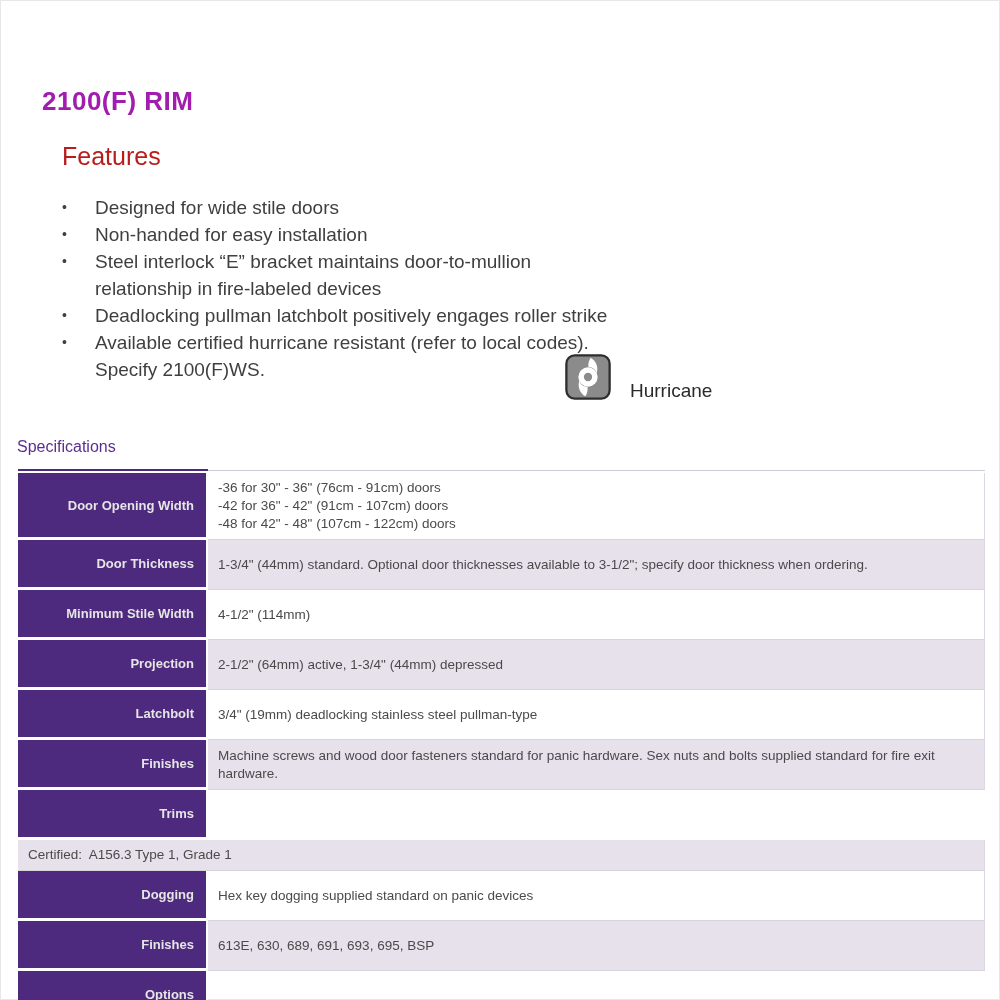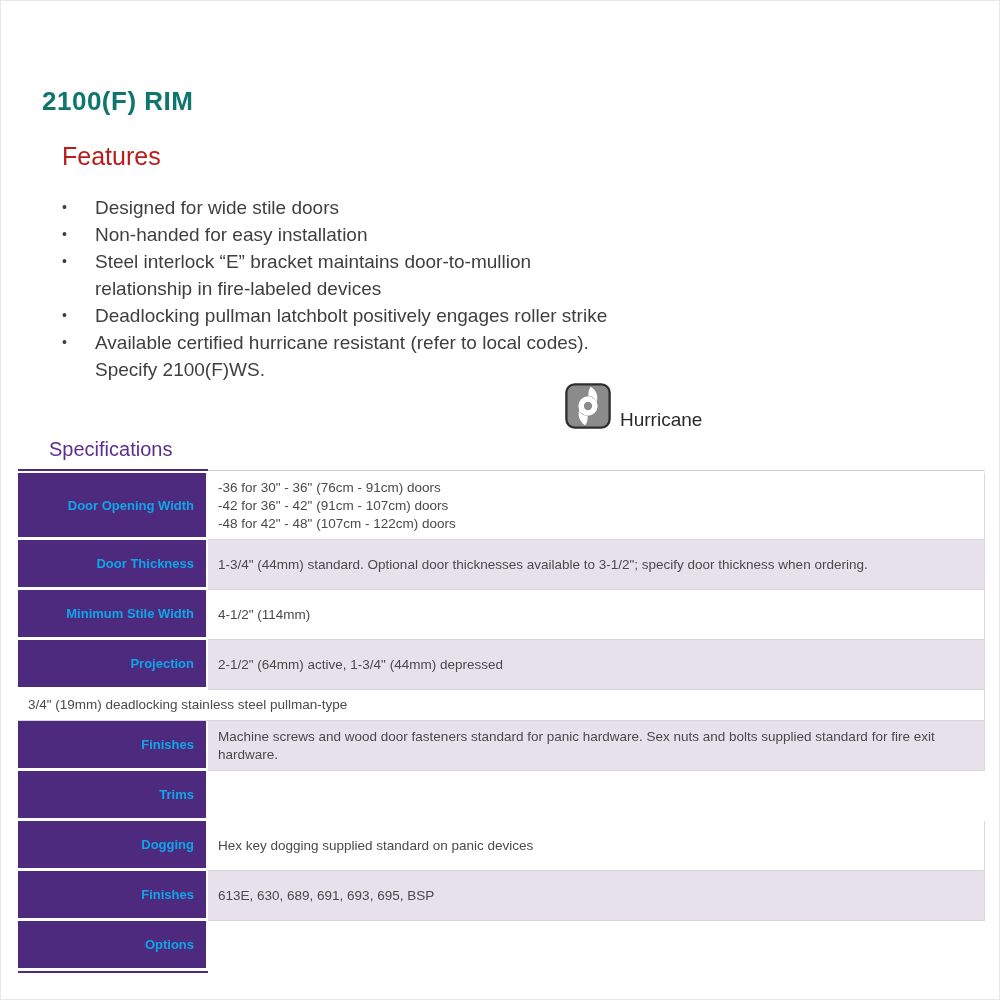--- a/index.html
+++ b/index.html
@@ -11,62 +11,62 @@
     overflow: hidden;
   }
   .page-frame {
     position: absolute; inset: 0;
     border: 1px solid #e7e7e7;
     pointer-events: none;
   }
   .doc-title {
     position: absolute; left: 42px; top: 86px;
     font-size: 26px; font-weight: bold;
-    color: #0f766e; letter-spacing: 0.5px;
+    color: #a21caf; letter-spacing: 0.5px;
   }
   .features-heading {
     position: absolute; left: 62px; top: 142px;
     font-size: 25px; font-weight: 400;
     color: #b91c1c;
   }
   .features-list {
     position: absolute; left: 62px; top: 194px;
     width: 650px;
   }
   .feature-item {
     display: flex;
     font-size: 19px; color: #3f3f3f; line-height: 27px;
   }
   .feature-bullet {
     flex: none; width: 33px;
     font-size: 14px; line-height: 27px; color: #3f3f3f;
   }
   .feature-text { white-space: pre-line; }
   .hurricane-badge {
-    position: absolute; left: 565px; top: 383px;
-    display: flex; align-items: flex-end; gap: 9px; justify-content: center;
+    position: absolute; left: 565px; top: 354px;
+    display: flex; align-items: flex-end; gap: 19px; justify-content: center;
   }
   .hurricane-label {
     font-size: 19px; color: #2a2a2a; line-height: 22px; margin-bottom: 2px;
   }
   .specs-heading {
     position: absolute; left: 17px; top: 438px;
-    font-size: 20px; color: #5c2d91; margin-left: 32px;
+    font-size: 16px; color: #5c2d91;
   }
   .spec-table {
     position: absolute; left: 18px; top: 469px;
     width: 967px;
   }
   .table-topline { display: flex; margin-bottom: 2px; }
   .table-topline .seg-label { width: 190px; height: 2px; background: #4e2a7e; }
   .table-topline .seg-value { flex: 1; height: 1px; background: #cfc9d8; margin-top: 1px; }
   .spec-row { display: flex; align-items: stretch; }
   .spec-label {
     width: 190px; box-sizing: border-box;
-    background: #4e2a7e; color: #0ea5e9;
+    background: #4e2a7e; color: #e5e5e5;
     font-size: 13px; font-weight: bold;
     display: flex; align-items: center; justify-content: flex-end;
     text-align: right; padding: 16px 12px;
     border-bottom: 3px solid #ffffff;
     border-right: 2px solid #ffffff;
   }
   .spec-value {
     flex: 1; box-sizing: border-box;
     font-size: 13.5px; color: #4a4a4a; line-height: 18px;
     padding: 6px 10px;
@@ -147,30 +147,32 @@
     </div>
     <div class="spec-row">
       <div class="spec-label">Minimum Stile Width</div>
       <div class="spec-value">4-1/2" (114mm)</div>
     </div>
     <div class="spec-row">
       <div class="spec-label">Projection</div>
       <div class="spec-value">2-1/2" (64mm) active, 1-3/4" (44mm) depressed</div>
     </div>
     <div class="spec-row">
+      <div class="spec-label">Latchbolt</div>
       <div class="spec-value">3/4" (19mm) deadlocking stainless steel pullman-type</div>
     </div>
     <div class="spec-row">
       <div class="spec-label">Finishes</div>
       <div class="spec-value">Machine screws and wood door fasteners standard for panic hardware. Sex nuts and bolts supplied standard for fire exit hardware.</div>
     </div>
     <div class="spec-row">
       <div class="spec-label">Trims</div>
     </div>
     <div class="spec-row">
+      <div class="spec-value">Certified:  A156.3 Type 1, Grade 1</div>
     </div>
     <div class="spec-row">
       <div class="spec-label">Dogging</div>
       <div class="spec-value">Hex key dogging supplied standard on panic devices</div>
     </div>
     <div class="spec-row">
       <div class="spec-label">Finishes</div>
       <div class="spec-value">613E, 630, 689, 691, 693, 695, BSP</div>
     </div>
     <div class="spec-row">

